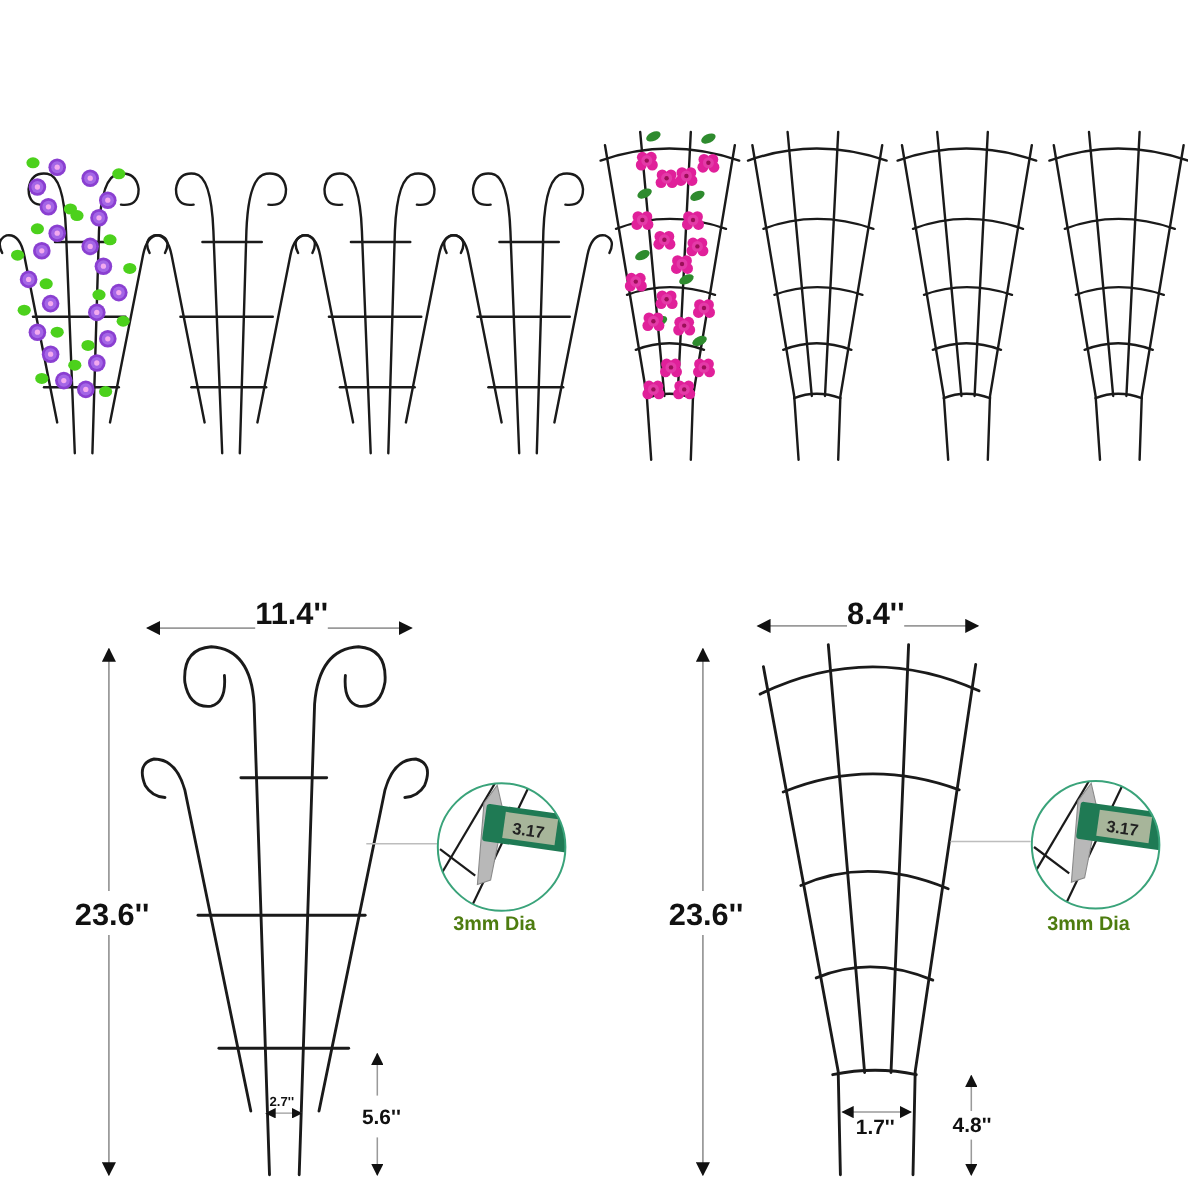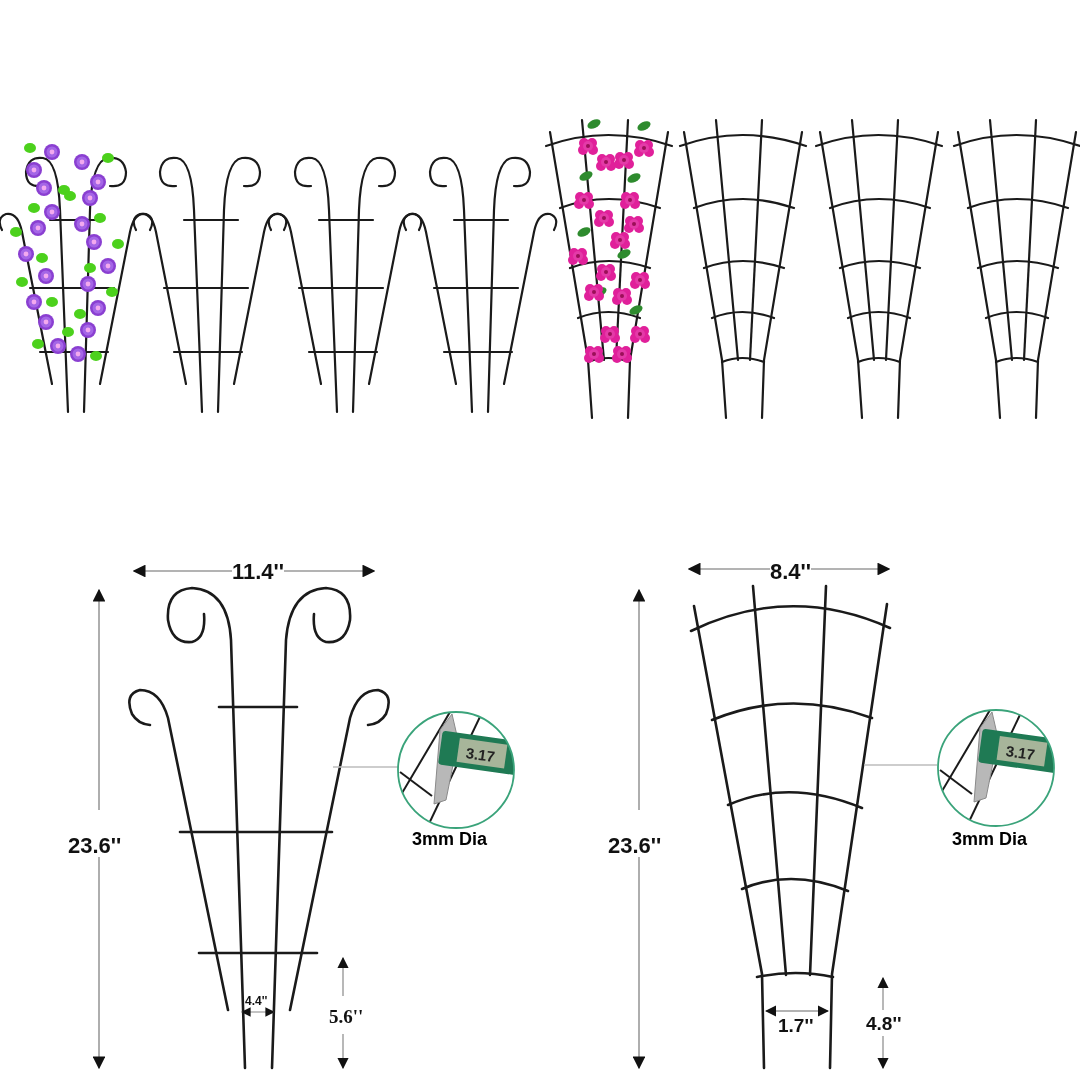--- a/index.html
+++ b/index.html
@@ -1,22 +1,22 @@
 <!DOCTYPE html>
 <html><head>
 <meta charset="utf-8">
 <style>
   html, body { margin: 0; padding: 0; background: #ffffff; }
   body { width: 1080px; height: 1080px; position: relative; overflow: hidden; font-family: "Liberation Sans", sans-serif; }
   .layer { position: absolute; left: 0; top: 0; }
   .dim-label { position: absolute; font-family: "Liberation Sans", sans-serif; font-weight: bold; color: #111111; white-space: nowrap; background: #ffffff; line-height: 1; }
-  .lg { font-size: 22px; margin-top: 17px; }
+  .lg { font-size: 28px; }
   .md { font-size: 19px; }
   .sm { font-size: 12px; background: transparent; }
-  .callout-label { position: absolute; font-family: "Liberation Sans", sans-serif; font-weight: bold; font-size: 18px; color: #000000; white-space: nowrap; }
+  .callout-label { position: absolute; font-family: "Liberation Sans", sans-serif; font-weight: bold; font-size: 18px; color: #4d7c0f; white-space: nowrap; }
 </style>
 </head>
 <body>
 
 <svg class="layer" width="1080" height="460" viewBox="0 0 1080 460">
   <defs>
 
     <g id="scrollTrellis" fill="none" stroke="#1a1a1a" stroke-width="2.2" stroke-linecap="round">
 
       <path d="M60 412 L52 210 Q50 160 35 158 Q20 156 18 172 Q18 188 34 186"></path>
@@ -202,22 +202,22 @@
       <rect x="440" y="736" width="80" height="34" rx="3" fill="#1f7a54" transform="rotate(8 480 753)"></rect>
       <rect x="458" y="741" width="48" height="24" fill="#a7b59a" transform="rotate(8 480 753)"></rect>
       <text x="466" y="760" font-family="Liberation Sans, sans-serif" font-size="15" font-weight="bold" fill="#222" transform="rotate(8 480 753)">3.17</text>
     </g>
     <circle cx="456" cy="770" r="58" fill="none" stroke="#3aa37a" stroke-width="1.8"></circle>
   </g>
 </svg>
 
 <div class="dim-label lg" style="left:232px; top:544px;">11.4''</div>
 <div class="dim-label lg" style="left:68px; top:818px;">23.6''</div>
-<div class="dim-label sm" style="left:245px; top:995px;">4.4''</div>
-<div class="dim-label md" style="left:329px; top:1007px;font-family:Liberation Serif, serif;">5.6''</div>
+<div class="dim-label sm" style="left:245px; top:995px;">2.7''</div>
+<div class="dim-label md" style="left:329px; top:1007px;">5.6''</div>
 <div class="callout-label" style="left:412px; top:829px;">3mm Dia</div>
 
 <svg class="layer" width="1080" height="1080" viewBox="0 0 1080 1080">
   <defs>
     <marker id="arrow2" viewBox="0 0 10 10" refX="9" refY="5" markerWidth="8" markerHeight="8" orient="auto-start-reverse">
       <path d="M0 0 L10 5 L0 10 z" fill="#111"></path>
     </marker>
   </defs>
 
   <line x1="689" y1="569" x2="889" y2="569" stroke="#9a9a9a" stroke-width="1.6" marker-start="url(#arrow2)" marker-end="url(#arrow2)"></line>

